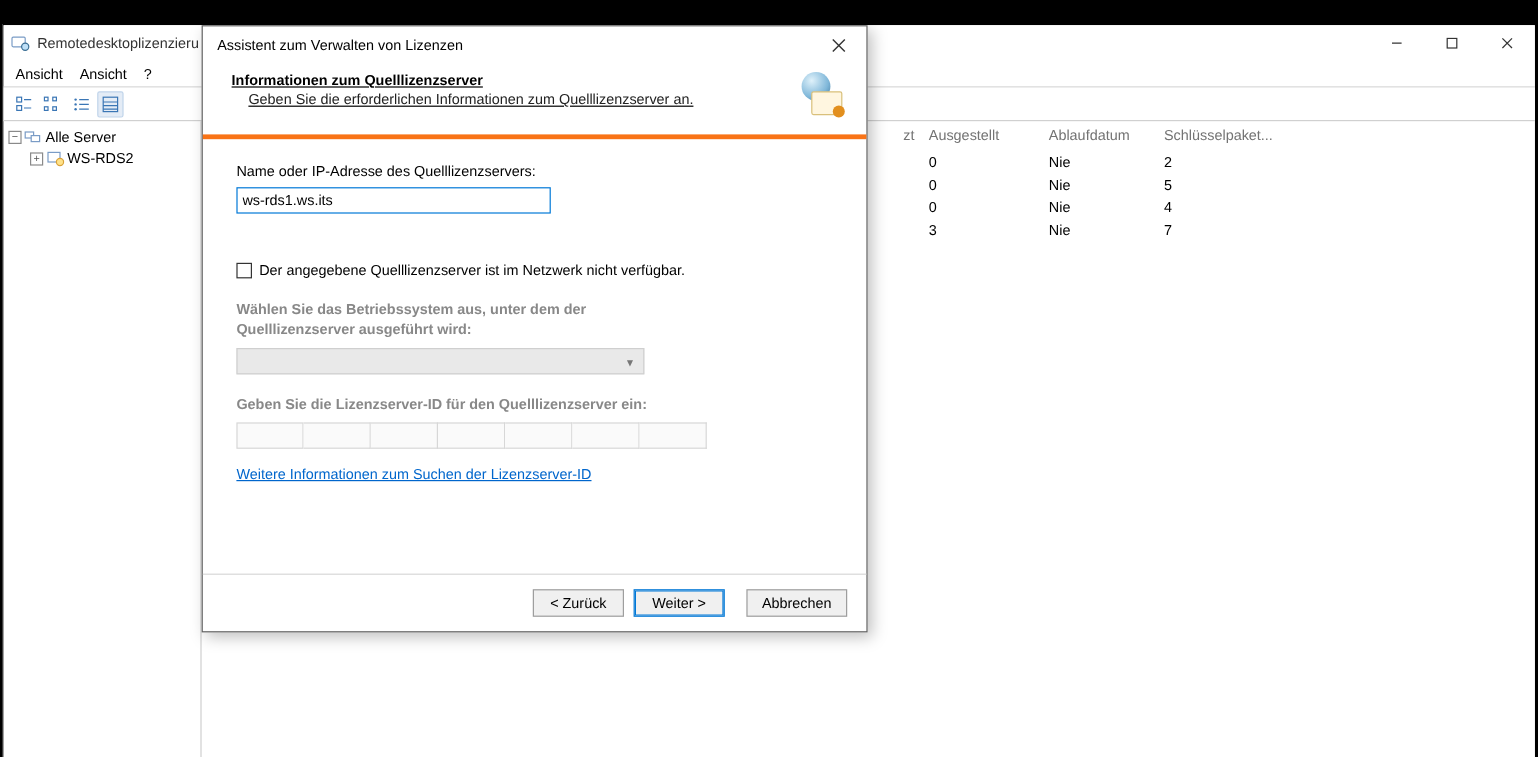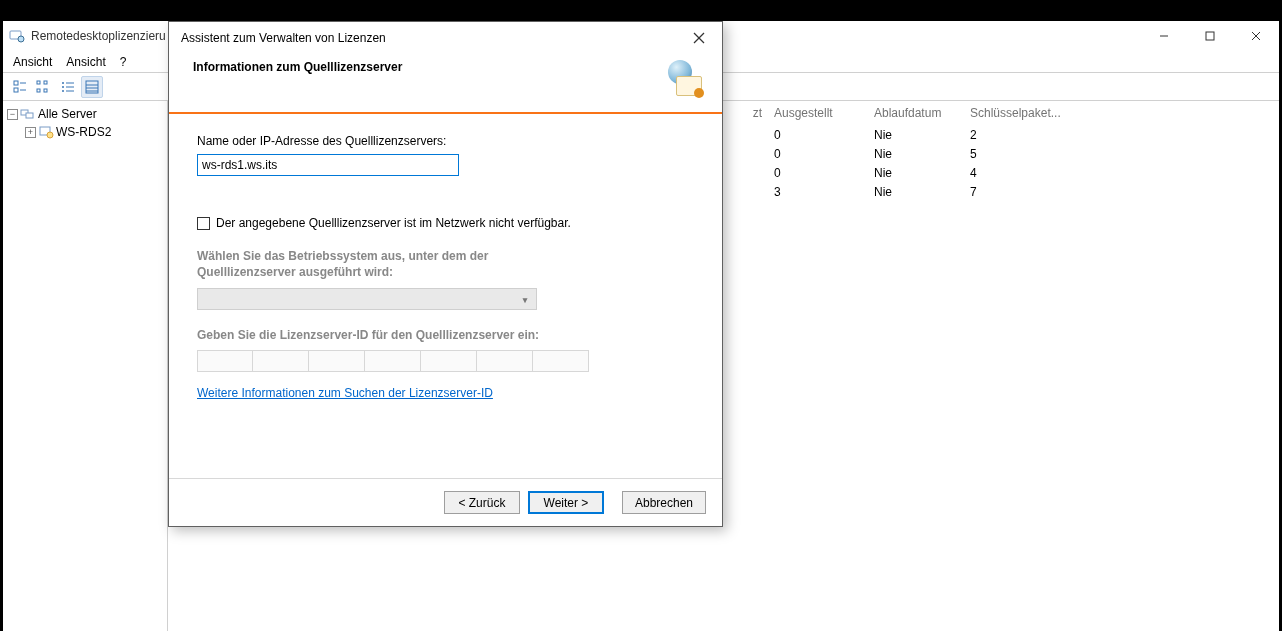--- a/index.html
+++ b/index.html
@@ -158,23 +158,24 @@
     padding: 0 0 0 12px;
     font-size: 12px;
   }
   .dlg-close {
     margin-left: auto;
     width: 46px; height: 32px;
     display: flex; align-items: center; justify-content: center;
   }
   .dlg-header {
     padding: 6px 16px 12px 24px;
-    border-bottom: 2px solid #f97316;
+    border-bottom: 4px solid #f97316;
     display: flex;
     align-items: flex-start;
+    text-decoration: underline;
   }
   .dlg-header-text { flex: 1; }
   .dlg-header-text .h1 { font-weight: 600; font-size: 12px; }
   .dlg-header-text .h2 { font-size: 12px; padding-left: 14px; color: #222; margin-top: 2px;}
   .dlg-header-icon {
     width: 42px; height: 40px;
     margin-left: 10px;
     position: relative;
   }
   .globe {
@@ -435,20 +436,21 @@
         <svg width="12" height="12">
             <line x1="1" y1="1" x2="11" y2="11" stroke="#333" stroke-width="1.2"></line>
             <line x1="11" y1="1" x2="1" y2="11" stroke="#333" stroke-width="1.2"></line>
           </svg>
       </div>
     </div>
 
     <div class="dlg-header">
       <div class="dlg-header-text">
         <div class="h1">Informationen zum Quelllizenzserver</div>
+        <div class="h2">Geben Sie die erforderlichen Informationen zum Quelllizenzserver an.</div>
       </div>
       <div class="dlg-header-icon">
         <div class="globe"></div>
         <div class="cert"></div>
         <div class="ribbon"></div>
       </div>
     </div>
 
     <div class="dlg-body">
       <div class="field-label">Name oder IP-Adresse des Quelllizenzservers:</div>

